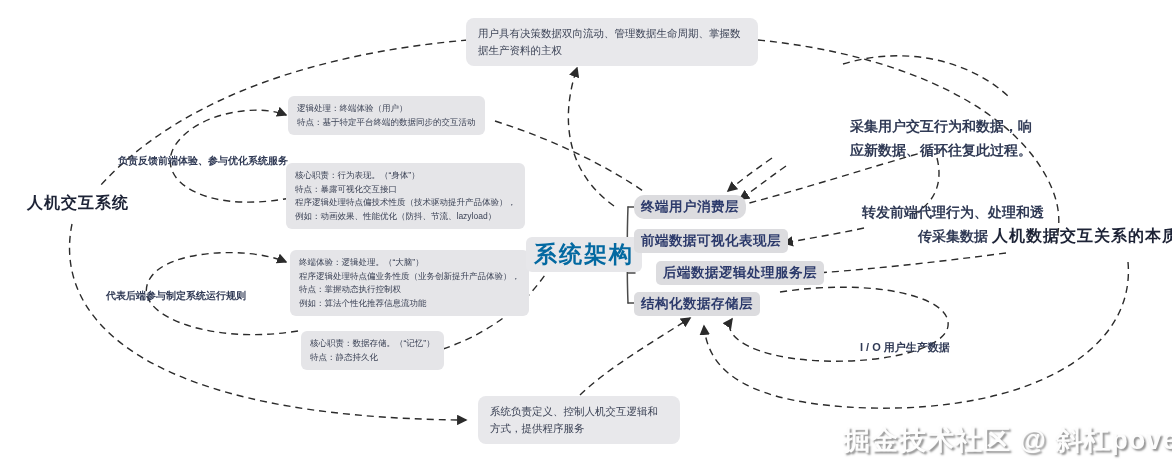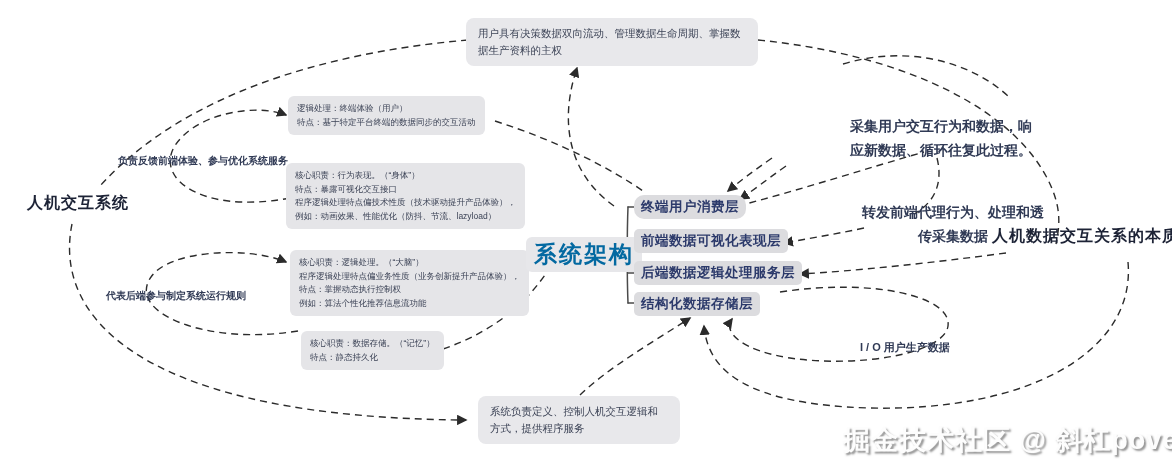--- a/index.html
+++ b/index.html
@@ -88,38 +88,38 @@
   </div>
 
   <div class="node-box" style="left:286px;top:163px;">
     <div>核心职责：行为表现。（“身体”）</div>
     <div>特点：暴露可视化交互接口</div>
     <div>程序逻辑处理特点偏技术性质（技术驱动提升产品体验），</div>
     <div>例如：动画效果、性能优化（防抖、节流、lazyload）</div>
   </div>
 
   <div class="node-box" style="left:290px;top:250px;">
-    <div>核心职责：逻辑处理。（“大脑”）</div>
+    <div>终端体验：逻辑处理。（“大脑”）</div>
     <div>程序逻辑处理特点偏业务性质（业务创新提升产品体验），</div>
     <div>特点：掌握动态执行控制权</div>
     <div>例如：算法个性化推荐信息流功能</div>
   </div>
 
   <div class="node-box" style="left:301px;top:331px;">
     <div>核心职责：数据存储。（“记忆”）</div>
     <div>特点：静态持久化</div>
   </div>
 
   <div class="note-box" style="left:478px;top:396px;width:178px;">系统负责定义、控制人机交互逻辑和方式，提供程序服务</div>
 
   <div class="center-title" style="left:526px;top:237px;">系统架构</div>
 
   <div class="layer-node" style="left:634px;top:195px;border-radius:10px;">终端用户消费层</div>
   <div class="layer-node" style="left:634px;top:229px;">前端数据可视化表现层</div>
-  <div class="layer-node" style="left:634px;top:261px;">后端数据逻辑处理服务层</div>
+  <div class="layer-node" style="left:656px;top:261px;">后端数据逻辑处理服务层</div>
   <div class="layer-node" style="left:634px;top:292px;">结构化数据存储层</div>
 
   <div class="big-title" style="left:27px;top:193px;">人机交互系统</div>
   <div class="annot" style="left:118px;top:154px;">负责反馈前端体验、参与优化系统服务</div>
   <div class="annot" style="left:106px;top:289px;">代表后端参与制定系统运行规则</div>
 
   <div class="annot-wrap" style="left:846px;top:115px;width:190px;">采集用户交互行为和数据，响应新数据、循环往复此过程。</div>
   <div class="annot-wrap" style="left:858px;top:201px;width:190px;">转发前端代理行为、处理和透传采集数据</div>
   <div class="big-title" style="left:992px;top:226px;">人机数据交互关系的本质</div>
   <div class="annot" style="left:860px;top:340px;font-size:11px;">I / O 用户生产数据</div>

